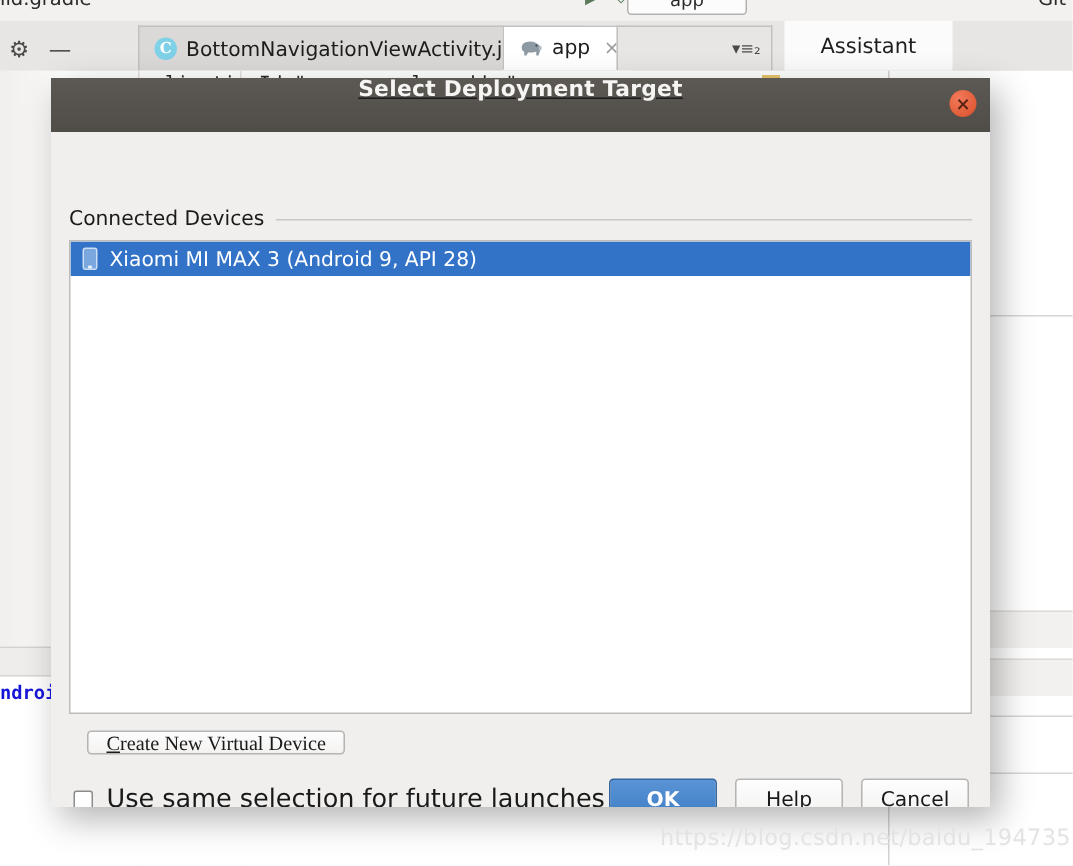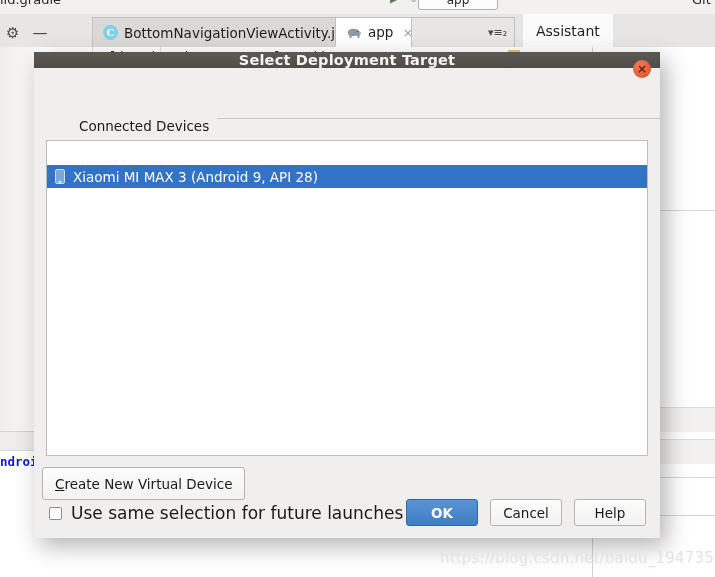--- a/index.html
+++ b/index.html
@@ -157,21 +157,21 @@
     left: 523px; top: 14px;
     width: 192px; height: 33px;
     background: #e8e6e4;
     border-bottom: 1px solid #c3c1bf;
     display: flex;
     align-items: stretch;
   }
   .rtab {
     display: flex;
     align-items: center;
-    padding: 0 13px;
+    padding: 0 24px;
     font-size: 14px;
     color: #1d1d1d;
     white-space: nowrap;
   }
   .rtab.active { background: #fbfbfb; }
 
   
   .editor-area {
     position: absolute;
     left: 0; top: 47px;
@@ -286,25 +286,26 @@
     position: absolute;
     left: 34px; top: 52px;
     width: 626px; height: 486px;
     background: #f0efee;
     z-index: 21;
     box-sizing: border-box;
     overflow: hidden;
   }
   .titlebar {
     position: relative;
-    height: 16px;
+    height: 36px;
     background: linear-gradient(to bottom, #5c5854 0%, #504c48 100%);
     display: flex;
     align-items: flex-start;
     justify-content: center;
+    text-decoration: underline;
   }
   .titlebar .title-text {
     font-size: 14.5px;
     font-weight: bold;
     color: #f6f5f4;
     letter-spacing: 0.2px;
   }
   .close-btn {
     position: absolute;
     right: 9px; top: 8px;
@@ -323,22 +324,22 @@
     position: relative;
     height: 452px;
     padding: 0;
   }
 
   .section-header {
     position: absolute;
     left: 12px; top: 50px;
     width: 602px;
     display: flex;
+    align-items: center;
     gap: 8px;
-    margin-left: 33px;
   }
   .section-header .sh-label {
     font-size: 13.5px;
     color: #1a1a1a;
     white-space: nowrap;
   }
   .section-header .sh-rule {
     flex: 1;
     height: 1px;
     background: #c9c7c5;
@@ -356,21 +357,20 @@
   .device-row {
     height: 23px;
     display: flex;
     align-items: center;
     gap: 8px;
     padding-left: 8px;
     background: #3273c8;
     color: #ffffff;
     font-size: 13.5px;
     cursor: pointer;
-    margin-top: 24px;
   }
   .phone-icon {
     width: 10px; height: 15px;
     border: 1.5px solid #c9ddf4;
     border-radius: 2px;
     background: #7aa7dd;
     position: relative;
     box-sizing: border-box;
     flex: none;
   }
@@ -391,22 +391,23 @@
     background: linear-gradient(to bottom, #fdfdfd 0%, #f3f2f1 100%);
     border: 1px solid #b6b4b2;
     border-radius: 3px;
     cursor: pointer;
     box-sizing: border-box;
     padding: 0 12px;
     white-space: nowrap;
   }
   #create-vd-btn {
     position: absolute;
-    left: 8px; top: 399px;
-    height: 33px;
+    left: 24px; top: 399px;
+    height: 16px;
+    font-family: Liberation Serif, serif;
   }
   #create-vd-btn u { text-decoration: underline; }
 
   .checkbox-row {
     position: absolute;
     left: 15px; top: 435px;
     display: flex;
     align-items: center;
     gap: 9px;
     cursor: pointer;
@@ -539,20 +540,20 @@
 
     <button class="btn" id="create-vd-btn"><u>C</u><span>reate New Virtual Device</span></button>
 
     <div class="checkbox-row">
       <span class="cb-box"></span>
       <span class="cb-label">Use same selection for future launches</span>
     </div>
 
     <div class="dlg-buttons">
       <button class="btn primary">OK</button>
+      <button class="btn">Help</button>
       <button class="btn">Cancel</button>
-      <button class="btn">Help</button>
     </div>
 
   </div>
 </div>
 
 <div class="watermark">https://blog.csdn.net/baidu_19473529</div>
 
 </body></html>

